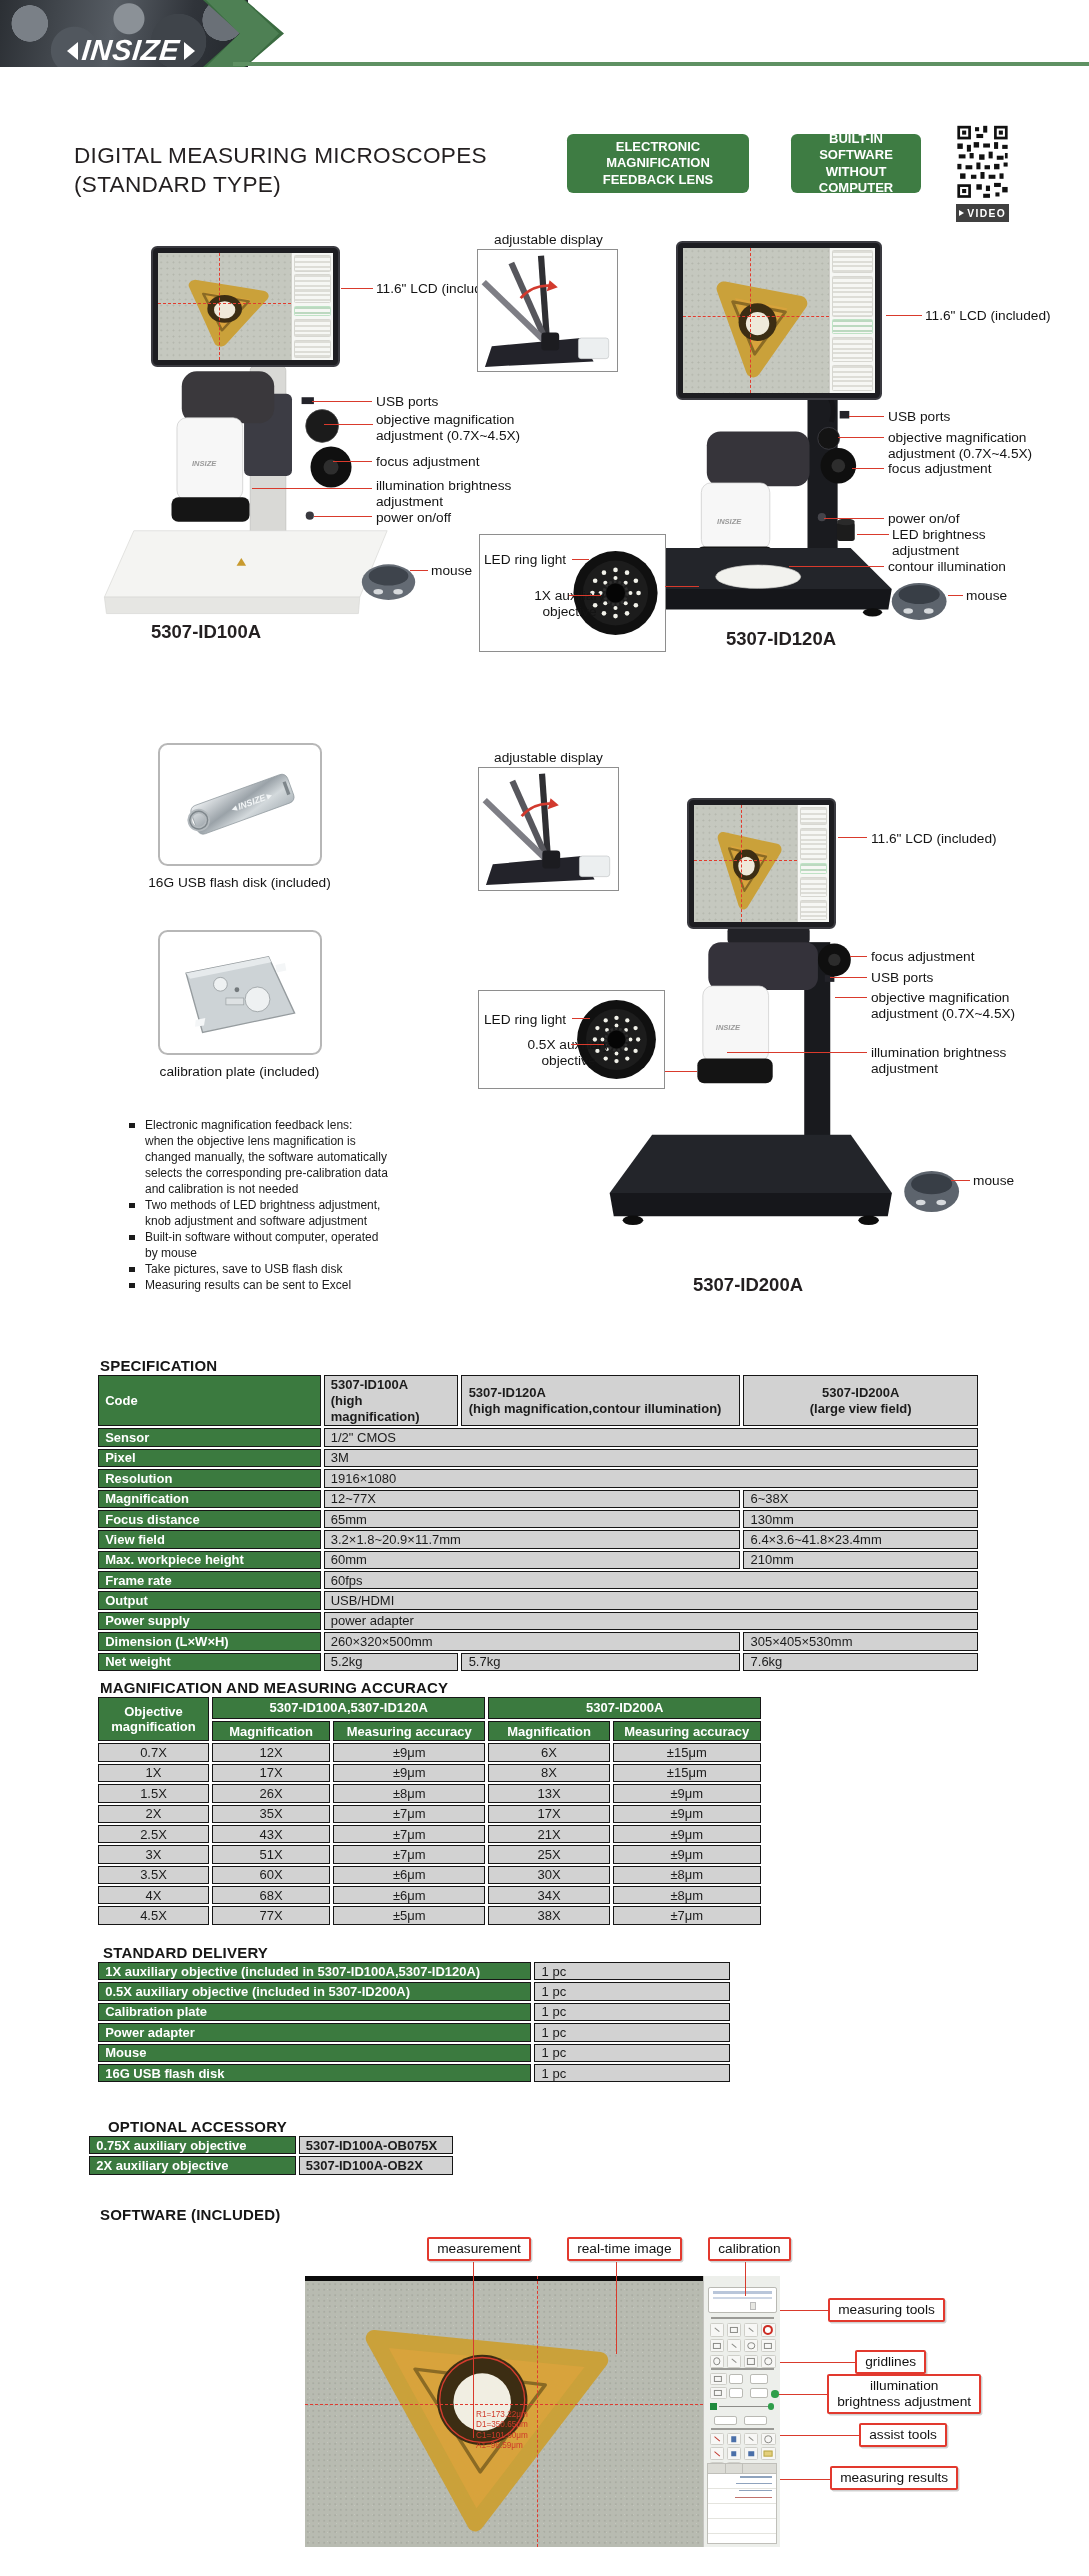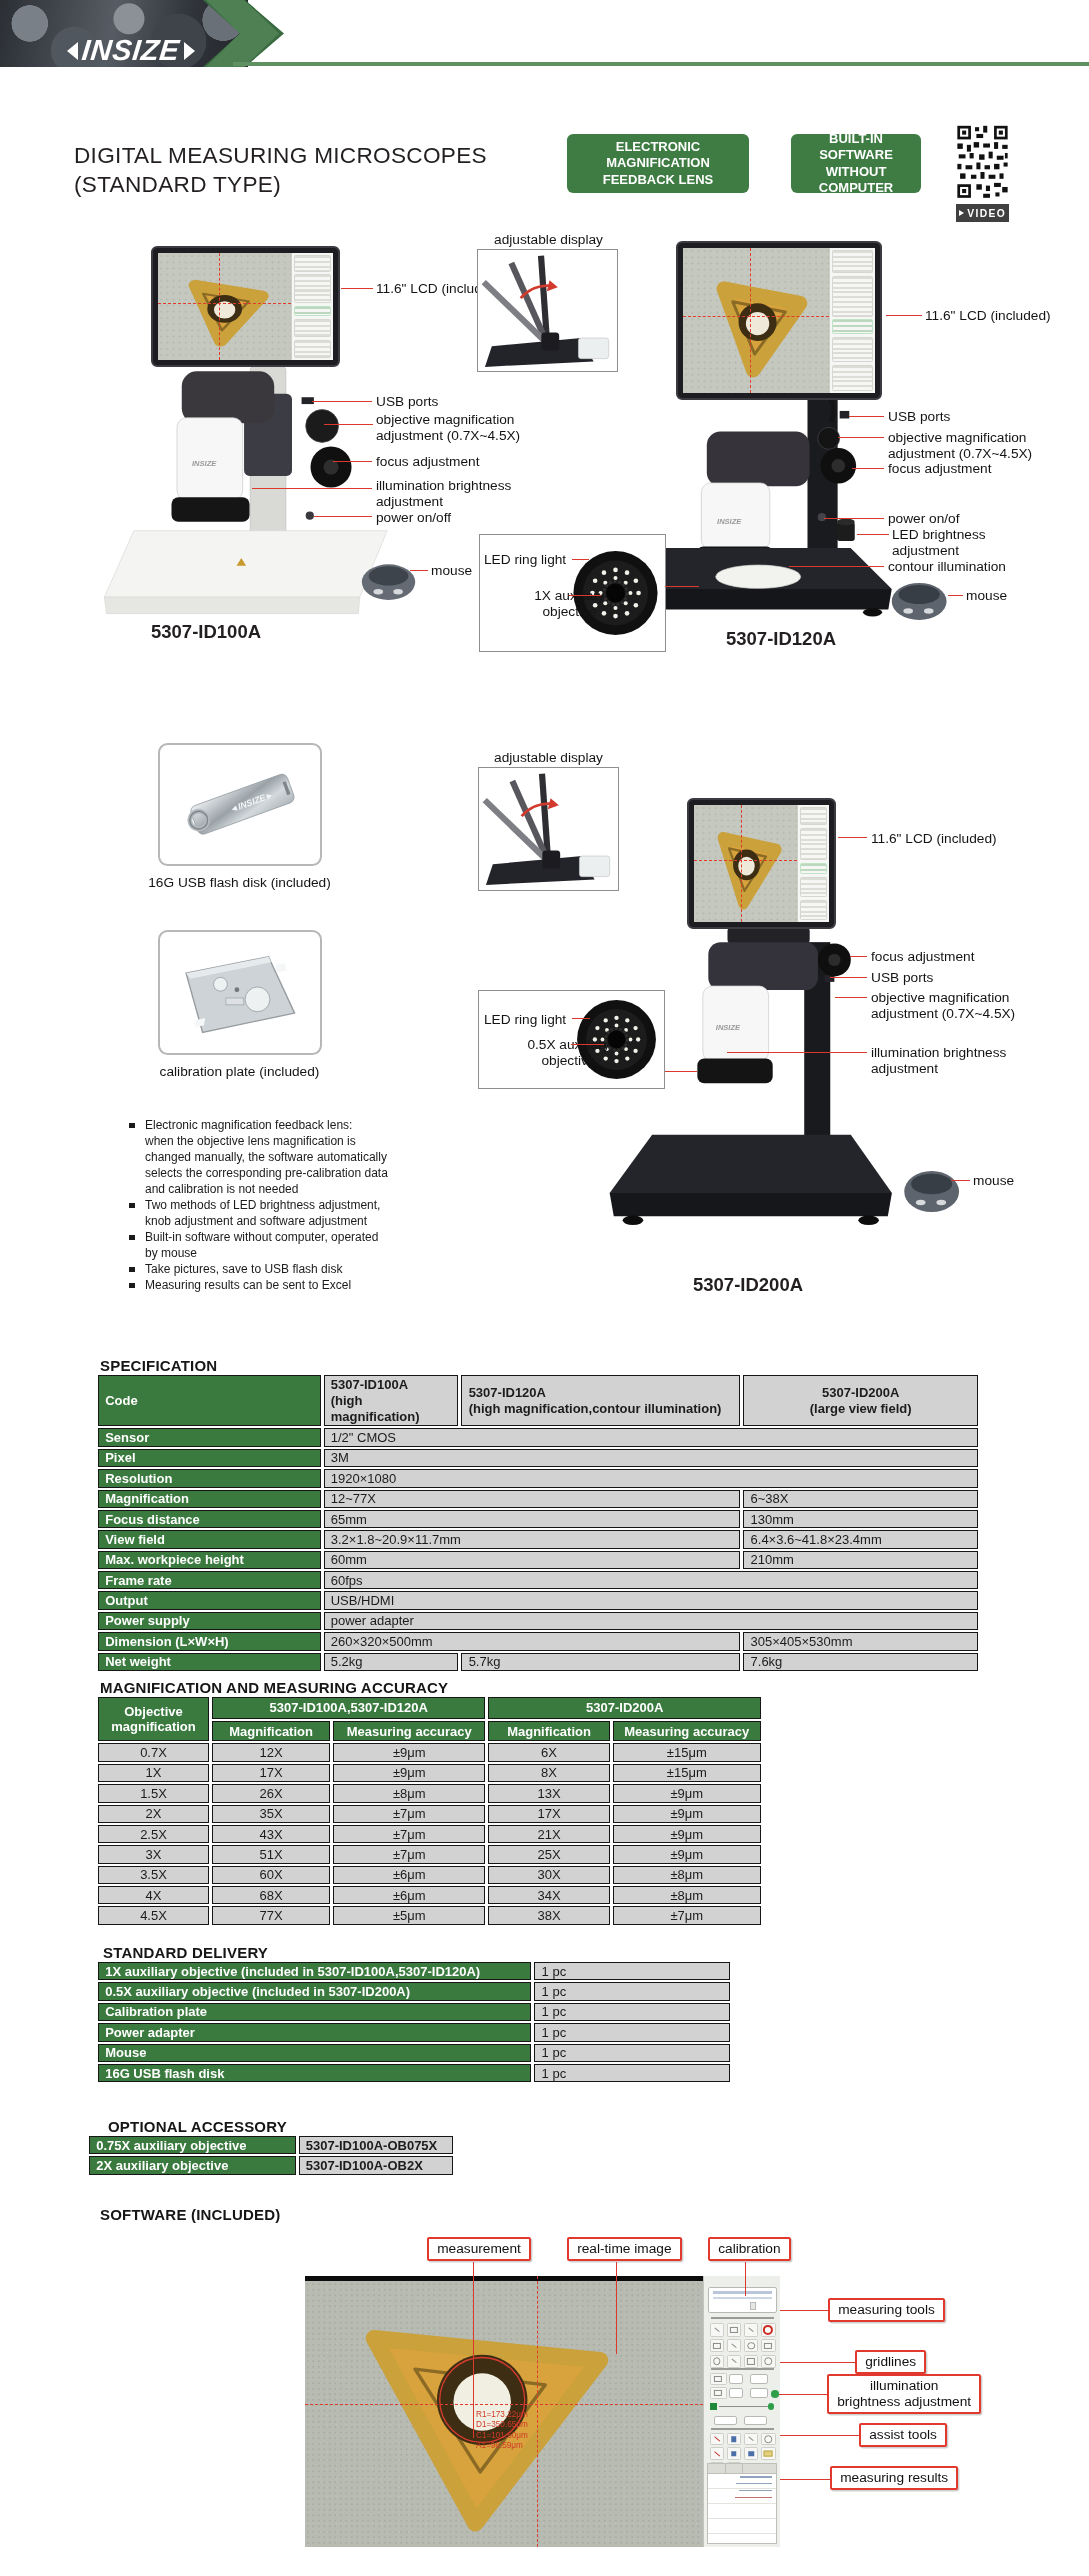--- a/index.html
+++ b/index.html
@@ -544,21 +544,21 @@
     <tr>
           <td class="gc">Sensor</td>
           <td class="vc" colspan="3">1/2" CMOS</td>
         </tr>
     <tr>
           <td class="gc">Pixel</td>
           <td class="vc" colspan="3">3M</td>
         </tr>
     <tr>
           <td class="gc">Resolution</td>
-          <td class="vc" colspan="3">1920×1080</td>
+          <td class="vc" colspan="3">1916×1080</td>
         </tr>
     <tr>
           <td class="gc">Magnification</td>
           <td class="vc" colspan="2">12~77X</td>
           <td class="vc">6~38X</td>
         </tr>
     <tr>
           <td class="gc">Focus distance</td>
           <td class="vc" colspan="2">65mm</td>
           <td class="vc">130mm</td>

